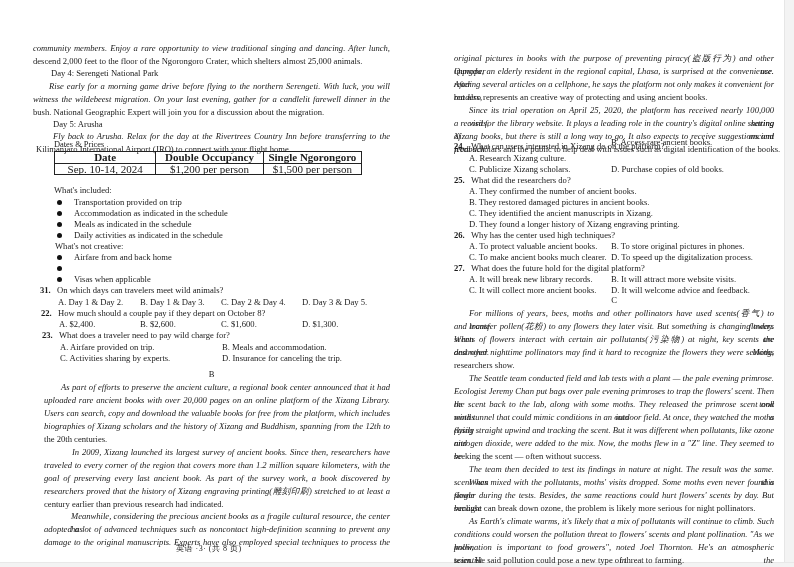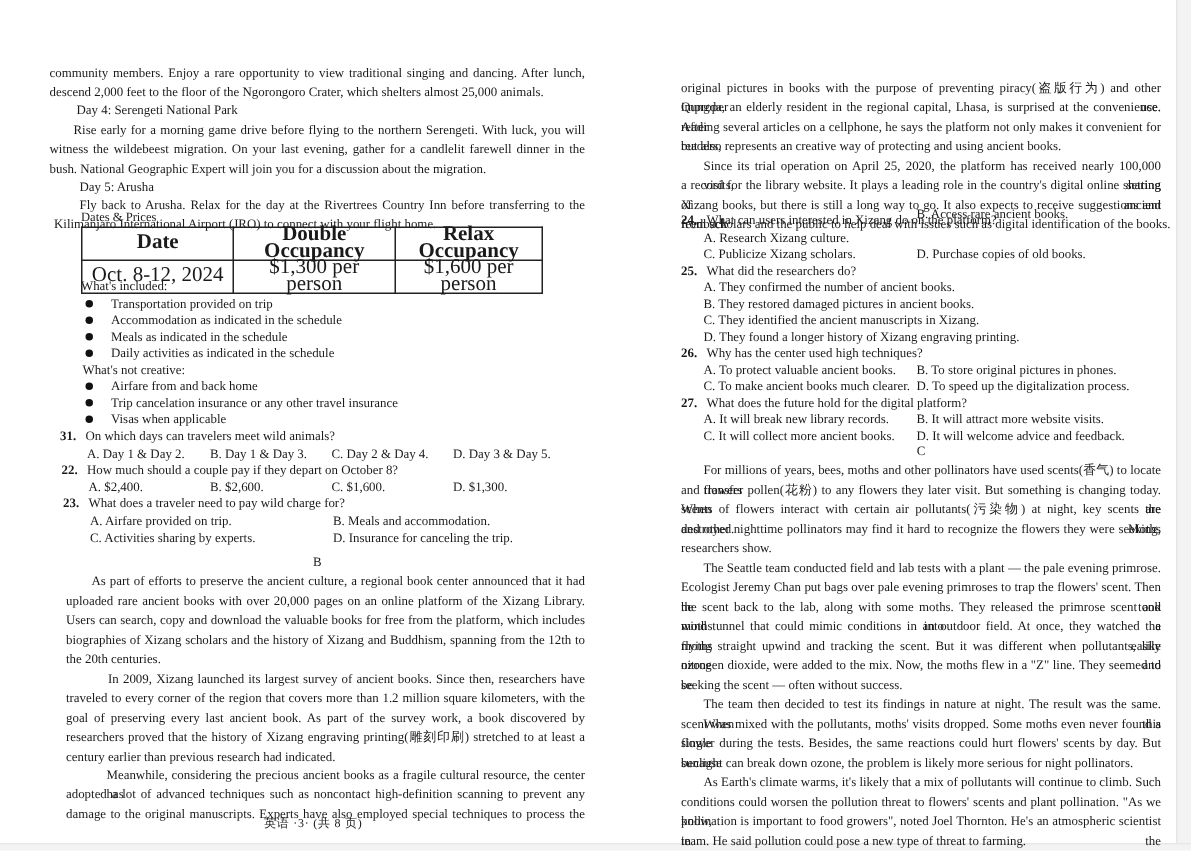--- a/index.html
+++ b/index.html
@@ -8,33 +8,33 @@
     background: #ffffff; color: #1a1a1a;
     font-family: "Liberation Serif", "DejaVu Serif", serif;
     font-size: 8.6px; line-height: 12.9px;
   }
   .page-edge-right { position: absolute; left: 784px; top: 0; width: 10px; height: 567px; background: #f3f3f3; border-left: 1px solid #e6e6e6; }
   .page-edge-bottom { position: absolute; left: 0; top: 562px; width: 794px; height: 5px; background: #f3f3f3; border-top: 1px solid #e8e8e8; }
   .col { position: absolute; top: 0; }
   .col-left { left: 33px; width: 357px; }
   .col-right { left: 454px; width: 320px; }
   .ln { position: absolute; left: 0; right: 0; white-space: nowrap; }
-  .just { text-align: justify; text-align-last: justify; white-space: normal; }
+  .just { text-align: justify; text-align-last: justify; white-space: normal; font-style: italic; }
   .last { text-align: left; }
   .ind { padding-left: 16px; }
   .bold { font-weight: normal; }
   .center { text-align: center; }
   .bullet-row { position: absolute; left: 18px; white-space: nowrap; }
   .bullet { display: inline-block; width: 5px; height: 5px; border-radius: 50%; background: #111; margin-right: 12px; vertical-align: middle; position: relative; top: -1px; }
   .q { position: absolute; left: 0; white-space: nowrap; }
   .qnum { display: inline-block; width: 17px; font-weight: bold; }
   .opt { position: absolute; white-space: nowrap; }
   table.prices {
     position: absolute; left: 21px; top: 149px; width: 308px; border-collapse: collapse;
-    font-size: 14px; line-height: 10.5px;
+    font-size: 11px; line-height: 10.5px;
   }
   table.prices td, table.prices th { border: 1px solid #222; padding: 0 4px; text-align: center; height: 10px; }
   table.prices th { font-weight: bold; }
   .footer { position: absolute; font-size: 8px; white-space: nowrap; letter-spacing: 0.5px; }
 </style>
 </head>
 <body>
 
 <div class="page-edge-right"></div>
 <div class="page-edge-bottom"></div>
@@ -52,39 +52,39 @@
   <div class="ln just" style="top:130px;padding-left:20px">Fly back to Arusha. Relax for the day at the Rivertrees Country Inn before transferring to the</div>
   <div class="ln last" style="top:143px;left:3px">Kilimanjaro International Airport (JRO) to connect with your flight home.</div>
 
   <div class="ln bold" style="top:139px;left:21px;font-size:8.4px">Dates &amp; Prices</div>
 
   <table class="prices" style="top:151px">
     <tbody>
         <tr>
       <th style="width:33%">Date</th>
       <th style="width:35%">Double Occupancy</th>
-      <th style="width:32%">Relax Occupancy</th>
+      <th style="width:32%">Single Ngorongoro</th>
     </tr>
     <tr>
-      <td>Oct. 8-12, 2024</td>
-      <td>$1,300 per person</td>
-      <td>$1,600 per person</td>
+      <td>Sep. 10-14, 2024</td>
+      <td>$1,200 per person</td>
+      <td>$1,500 per person</td>
     </tr>
   </tbody>
     </table>
 
   <div class="ln bold" style="top:184px;left:21px">What's included:</div>
   <div class="bullet-row" style="top:196px;left:24px"><span class="bullet"></span><span>Transportation provided on trip</span></div>
   <div class="bullet-row" style="top:207px;left:24px"><span class="bullet"></span><span>Accommodation as indicated in the schedule</span></div>
   <div class="bullet-row" style="top:218px;left:24px"><span class="bullet"></span><span>Meals as indicated in the schedule</span></div>
   <div class="bullet-row" style="top:229px;left:24px"><span class="bullet"></span><span>Daily activities as indicated in the schedule</span></div>
 
   <div class="ln bold" style="top:240px;left:22px">What's not creative:</div>
   <div class="bullet-row" style="top:251px;left:24px"><span class="bullet"></span><span>Airfare from and back home</span></div>
-  <div class="bullet-row" style="top:262px;left:24px"><span class="bullet"></span><span>Trip cancelation insurance or any other travel insurance</span></div>
+  <div class="bullet-row" style="top:262px;left:24px"><span class="bullet"></span></div>
   <div class="bullet-row" style="top:273px;left:24px"><span class="bullet"></span><span>Visas when applicable</span></div>
 
   <div class="q" style="top:284px;left:7px"><span class="qnum">31.</span><span>On which days can travelers meet wild animals?</span></div>
   <div class="opt" style="top:296px;left:25px">A. Day 1 &amp; Day 2.</div>
   <div class="opt" style="top:296px;left:107px">B. Day 1 &amp; Day 3.</div>
   <div class="opt" style="top:296px;left:188px">C. Day 2 &amp; Day 4.</div>
   <div class="opt" style="top:296px;left:269px">D. Day 3 &amp; Day 5.</div>
 
   <div class="q" style="top:307px;left:8px"><span class="qnum">22.</span><span>How much should a couple pay if they depart on October 8?</span></div>
   <div class="opt" style="top:318px;left:26px">A. $2,400.</div>

